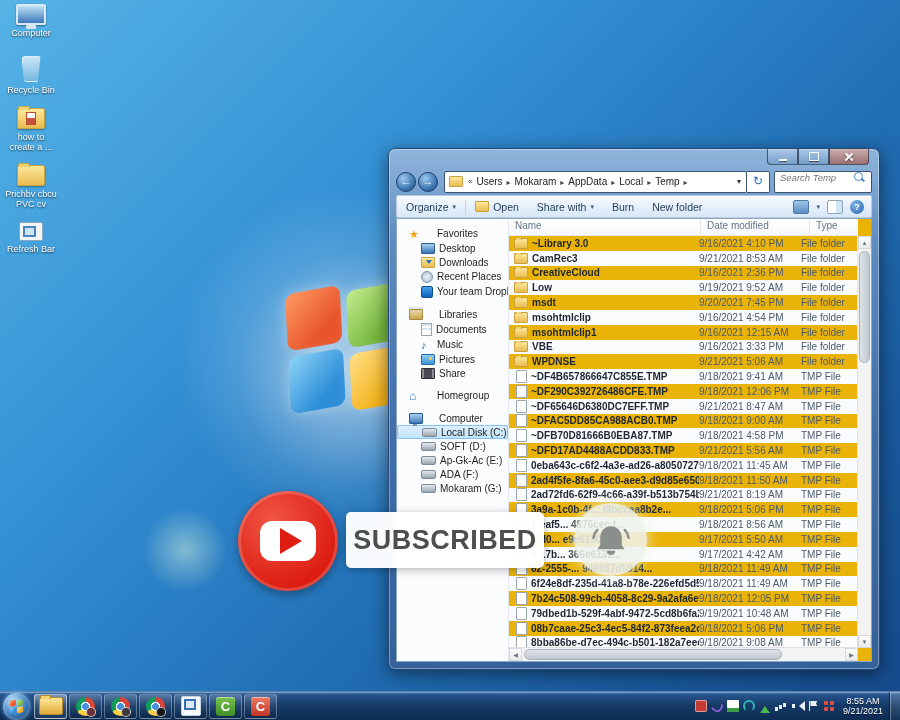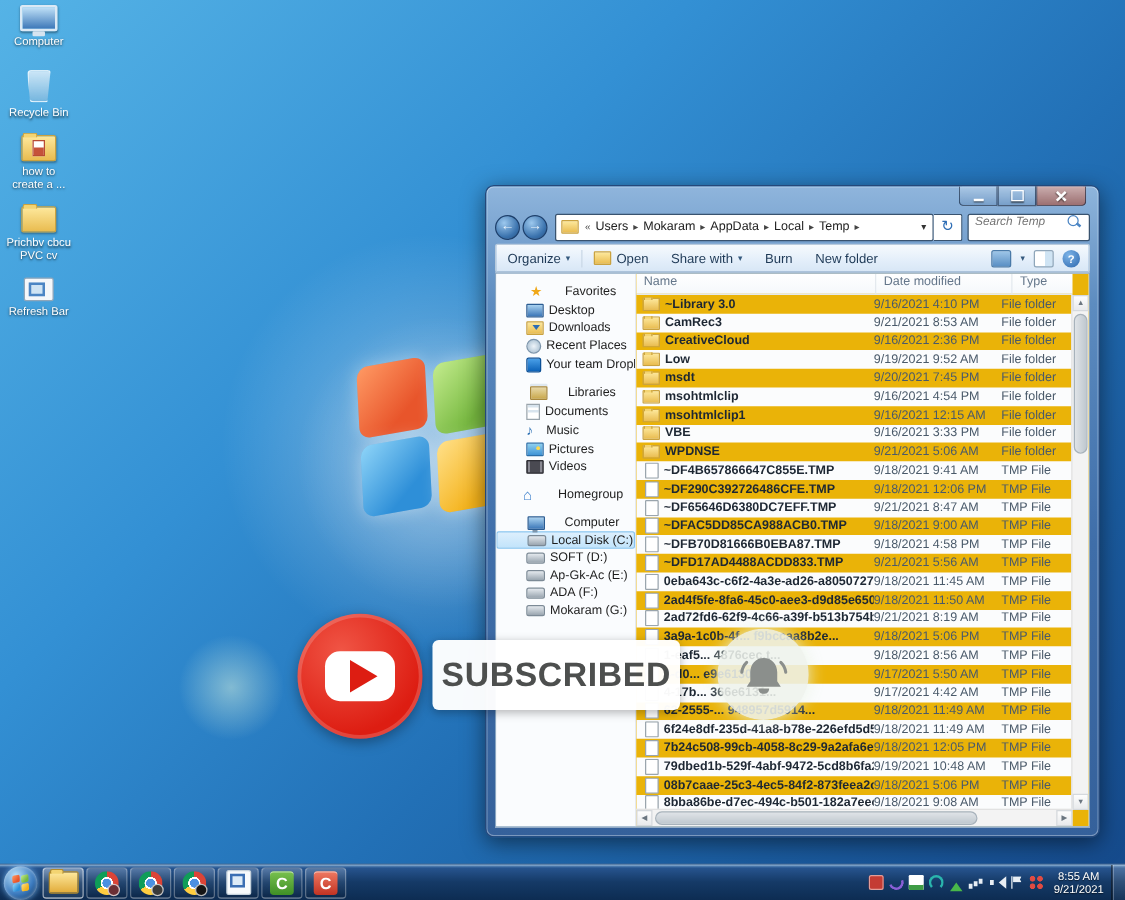--- a/index.html
+++ b/index.html
@@ -69,21 +69,21 @@
   .tb-sep{width:1px;height:14px;background:#c9d8e6;}
   .caret{font-size:7px;color:#365a7e;}
   .mini-folder{width:12px;height:9px;background:linear-gradient(#fde89c,#e9bc50);border:1px solid #caa23f;border-radius:1px;display:inline-block;}
   #toolbar-right{margin-left:auto;display:flex;align-items:center;gap:7px;padding-right:7px;}
   .views-icon{width:14px;height:12px;background:linear-gradient(#9ec6e8,#5a8fc4);border:1px solid #4a7aa8;border-radius:2px;}
   .preview-icon{width:14px;height:12px;border:1px solid #8fa6ba;background:linear-gradient(90deg,#fff 55%,#cfe4f4 55%);border-radius:2px;}
   .help-icon{width:14px;height:14px;border-radius:50%;background:radial-gradient(circle at 35% 30%,#7db4e8,#2b66ad);color:#fff;font-size:9px;font-weight:bold;text-align:center;line-height:14px;}
 
   #win-content{position:absolute;top:69px;left:7px;right:7px;bottom:7px;background:#fff;border:1px solid #89a6c2;display:flex;overflow:hidden;}
   #navpane{width:111px;flex:none;background:#fafcfe;padding-top:7px;font-size:10px;color:#1e1e1e;overflow:hidden;border-right:1px solid #e4e9ef;}
-  .nav-h{display:flex;align-items:center;gap:16px;padding:1.5px 0 1.5px 12px;margin-top:8px;white-space:nowrap;justify-content:center;}
+  .nav-h{display:flex;align-items:center;gap:16px;padding:1.5px 0 1.5px 12px;margin-top:8px;white-space:nowrap;}
   .nav-h:first-child{margin-top:0;}
   .nav-i{display:flex;align-items:center;gap:4px;padding:1.5px 0 1.5px 24px;white-space:nowrap;}
   .nav-i.sel{background:linear-gradient(#ddeffd,#c2e4fb);border:1px solid #86c3ef;border-radius:2px;padding-top:0.5px;padding-bottom:0.5px;}
   .nicon{flex:none;display:inline-block;position:relative;}
   .i-star{width:12px;height:12px;}
   .i-star::before{content:"★";color:#f0a818;font-size:11px;line-height:12px;}
   .i-desktop,.i-computer{width:12px;height:9px;background:linear-gradient(#a9d2f0,#3c77b8);border:1px solid #2a5c93;border-radius:1px;}
   .i-downloads{width:12px;height:9px;background:linear-gradient(#fde89c,#e9bc50);border:1px solid #caa23f;border-radius:1px;}
   .i-downloads::after{content:"";position:absolute;left:4px;top:2px;border:3px solid transparent;border-top:4px solid #2d6db5;}
   .i-recent{width:10px;height:10px;border-radius:50%;background:radial-gradient(#eef4f9,#9fb8cc);border:1px solid #7d95ab;}
@@ -300,21 +300,21 @@
           <div class="nav-i">
             <span class="nicon i-music"></span>
             <span>Music</span>
           </div>
           <div class="nav-i">
             <span class="nicon i-pictures"></span>
             <span>Pictures</span>
           </div>
           <div class="nav-i">
             <span class="nicon i-videos"></span>
-            <span>Videos</span>
+            <span>Share</span>
           </div>
           <div class="nav-h">
             <span class="nicon i-homegroup"></span>
             <span>Homegroup</span>
           </div>
           <div class="nav-h">
             <span class="nicon i-computer"></span>
             <span>Computer</span>
           </div>
           <div class="nav-i sel">

